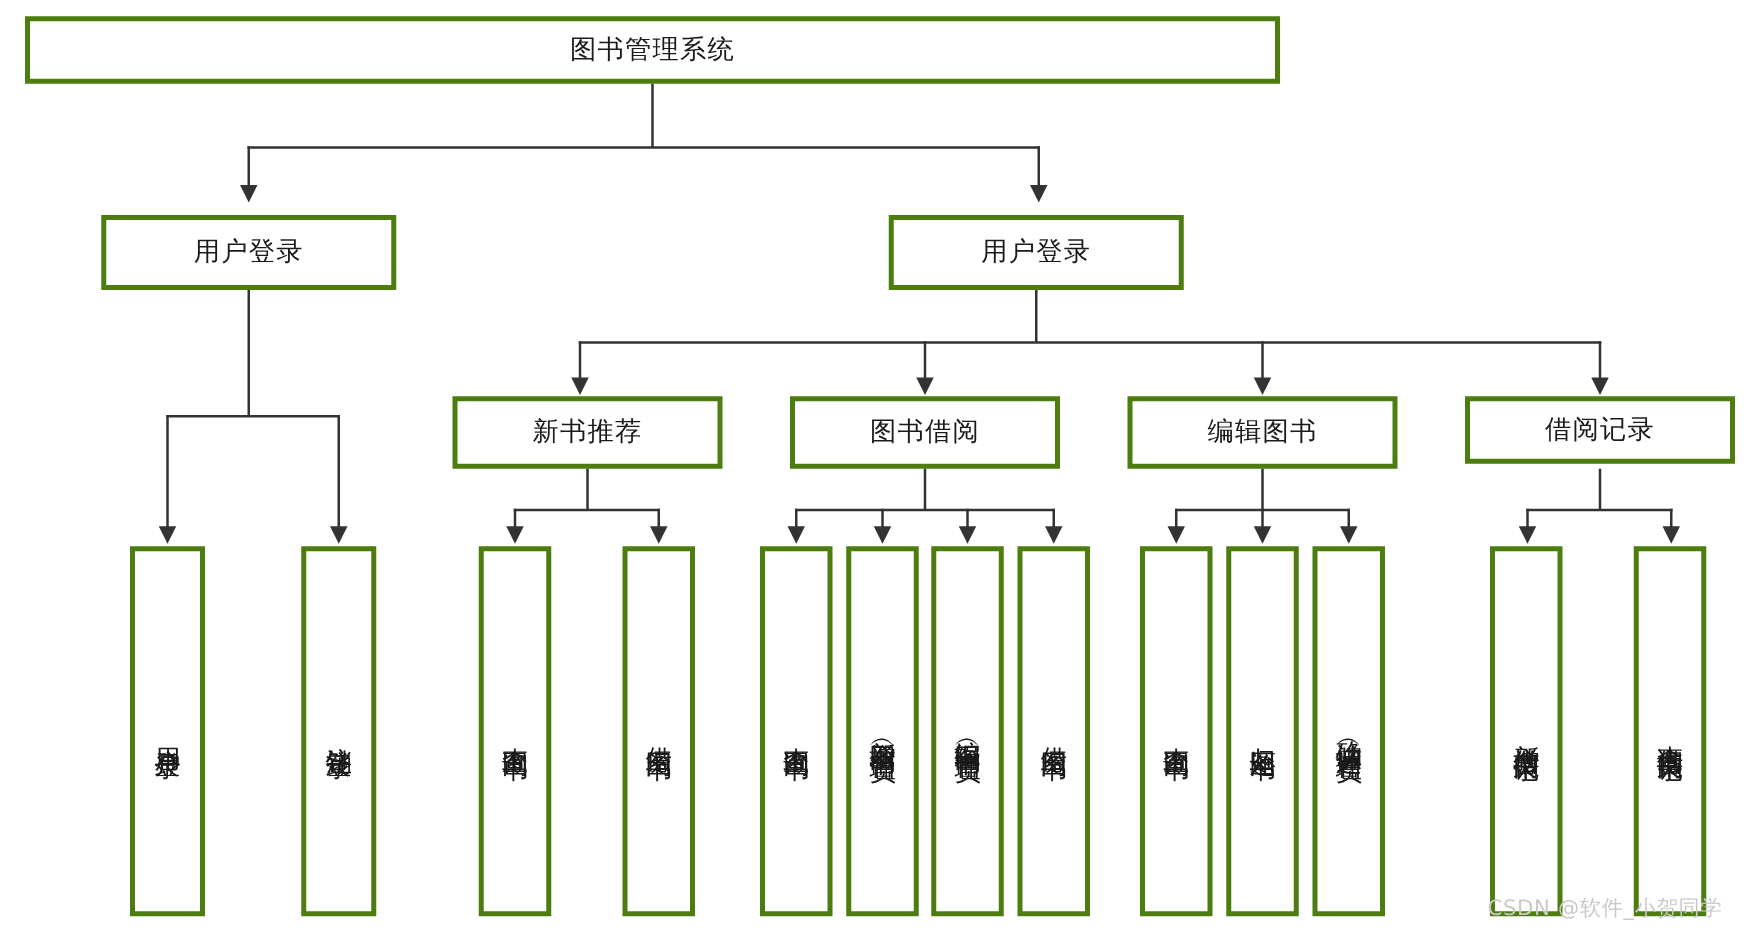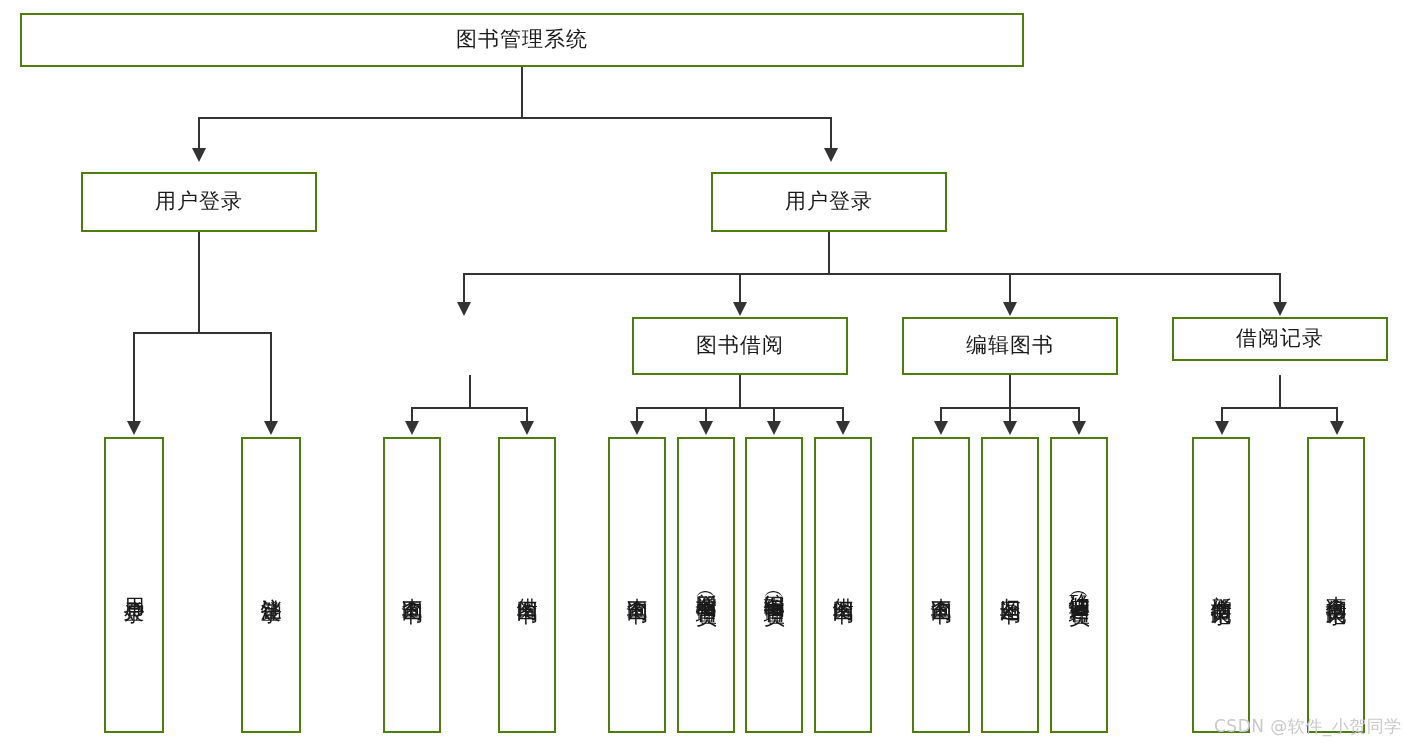--- a/index.html
+++ b/index.html
@@ -13,21 +13,21 @@
   #canvas {
     position: relative;
     width: 1405px;
     height: 747px;
     background: #ffffff;
     overflow: hidden;
   }
   .node {
     position: absolute;
     box-sizing: border-box;
-    border: 2px solid #4d7c0f;
+    border: 4px solid #4d7c0f;
     background: #ffffff;
     display: flex;
     align-items: center;
     justify-content: center;
     color: #1a1a1a;
   }
   .node.horiz {
     font-size: 21px;
     letter-spacing: 1px;
     line-height: 1.2;
@@ -104,27 +104,30 @@
   <div class="edge h" style="left:463px; top:273px; width:818px; height:2px;"></div>
   <div class="edge v" style="left:463px; top:273px; width:2px; height:31px;"></div>
   <div class="arrow" style="left:457px; top:302px;"></div>
   <div class="edge v" style="left:739px; top:273px; width:2px; height:31px;"></div>
   <div class="arrow" style="left:733px; top:302px;"></div>
   <div class="edge v" style="left:1009px; top:273px; width:2px; height:31px;"></div>
   <div class="arrow" style="left:1003px; top:302px;"></div>
   <div class="edge v" style="left:1279px; top:273px; width:2px; height:31px;"></div>
   <div class="arrow" style="left:1273px; top:302px;"></div>
 
+  <div class="node horiz" style="left:362px; top:317px; width:216px; height:58px;">
+    <span>新书推荐</span>
+  </div>
   <div class="node horiz" style="left:632px; top:317px; width:216px; height:58px;">
     <span>图书借阅</span>
   </div>
   <div class="node horiz" style="left:902px; top:317px; width:216px; height:58px;">
     <span>编辑图书</span>
   </div>
-  <div class="node horiz" style="left:1172px; top:317px; width:216px; height:44px;">
+  <div class="node horiz" style="left:1172px; top:317px; width:216px; height:54px;">
     <span>借阅记录</span>
   </div>
 
   <div class="edge v" style="left:469px; top:375px; width:2px; height:33px;"></div>
   <div class="edge h" style="left:411px; top:407px; width:117px; height:2px;"></div>
   <div class="edge v" style="left:411px; top:407px; width:2px; height:16px;"></div>
   <div class="arrow" style="left:405px; top:421px;"></div>
   <div class="edge v" style="left:526px; top:407px; width:2px; height:16px;"></div>
   <div class="arrow" style="left:520px; top:421px;"></div>
 
@@ -192,15 +195,15 @@
     <span>确认归还（管理员）</span>
   </div>
 
   <div class="node vert" style="left:1192px; top:437px; width:58px; height:296px;">
     <span>新增借阅记录</span>
   </div>
   <div class="node vert" style="left:1307px; top:437px; width:58px; height:296px;">
     <span>查询借阅记录</span>
   </div>
 
-  <div class="watermark" style="left:1190px; top:715px;margin-left:24px;">CSDN @软件_小贺同学</div>
+  <div class="watermark" style="left:1190px; top:715px;">CSDN @软件_小贺同学</div>
 
 </div>
 
 </body></html>

